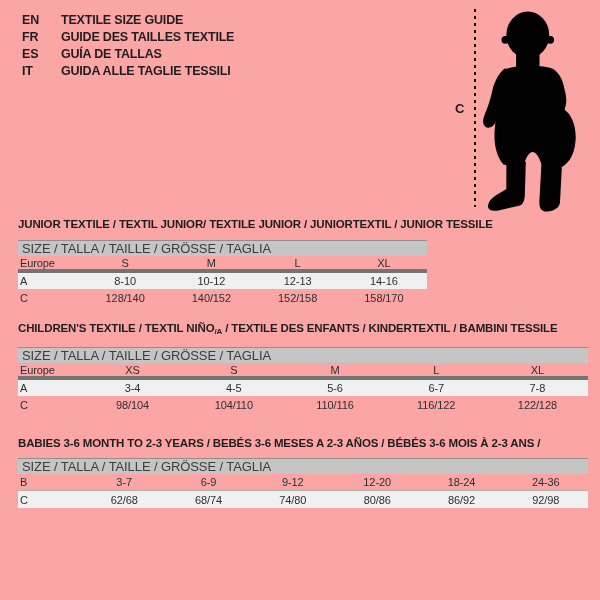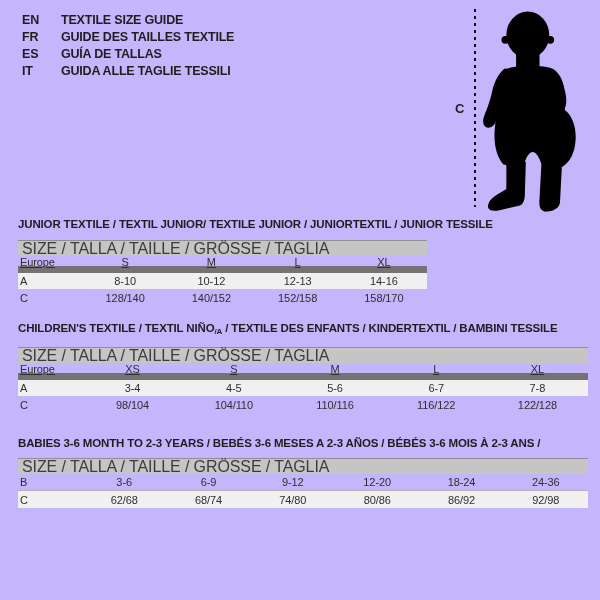--- a/index.html
+++ b/index.html
@@ -1,18 +1,18 @@
 <!DOCTYPE html>
 <html><head>
 <meta charset="utf-8">
 <style>
   * { margin:0; padding:0; box-sizing:border-box; }
   html,body { background:#ffffff; }
   .page {
-    position:relative; width:600px; height:600px; background:#c4b5fd;
+    position:relative; width:600px; height:600px; background:#fca5a5;
     font-family:"Liberation Sans","DejaVu Sans",sans-serif; color:#1e1e1e; overflow:hidden;
   }
 
   
   .lang-list { position:absolute; top:11px; left:22px; }
   .lang-row { display:flex; height:17px; align-items:center; font-weight:700; font-size:12.5px; letter-spacing:-0.2px; white-space:nowrap; }
   .lang-code { width:39px; }
 
   
   .measure-line { position:absolute; left:474px; top:9px; width:2px; height:198px;
@@ -20,29 +20,29 @@
   .measure-label { position:absolute; left:455px; top:101px; font-size:13px; font-weight:700; }
   .baby { position:absolute; left:481px; top:5px; width:117px; height:210px; }
 
   
   .tbl { position:absolute; left:18px; }
   .t1 { top:217px; width:409px; }
   .t2 { top:321px; width:570px; }
   .t3 { top:436px; width:570px; }
   .tbl-title { font-size:11.5px; font-weight:700; line-height:15px; letter-spacing:-0.15px; white-space:nowrap; }
   .size-bar { margin-top:8px; height:16px; background:#c5c5c5; border-top:1px solid #8f8f8f;
-    display:flex; align-items:center; padding-left:4px; font-size:16px; color:#3c3c3c; letter-spacing:-0.1px; }
+    display:flex; align-items:center; padding-left:4px; font-size:13px; color:#3c3c3c; letter-spacing:-0.1px; }
   .t3 .size-bar { margin-top:7px; }
   .row { display:grid; align-items:center; font-size:11px; height:17px; color:#2e2e2e; letter-spacing:-0.1px; }
   .c5 { grid-template-columns:64px repeat(4,1fr); }
   .c6 { grid-template-columns:64px repeat(5,1fr); }
   .c7 { grid-template-columns:64px repeat(6,1fr); }
   .row > span { text-align:center; }
   .row > span:first-child { text-align:left; padding-left:2px; }
-  .head { border-bottom:7px solid #737373;text-decoration:underline; }
+  .head { border-bottom:4px solid #737373; }
   .bline { border-bottom:1px solid #b2b2b2; }
   .alt { background:#f0f0f0; height:16px; }
   .sub { font-size:8px; vertical-align:-2px; }
 
   
   .footnotes { position:absolute; left:18px; top:529px; }
   .footnote { font-size:11.5px; font-weight:700; line-height:17px; letter-spacing:-0.15px; white-space:nowrap; }
 </style>
 </head>
 <body>
@@ -145,21 +145,21 @@
     </div>
   </section>
 
   <section class="tbl t3">
     <div class="tbl-title">BABIES 3-6 MONTH TO 2-3 YEARS / BEBÉS 3-6 MESES A 2-3 AÑOS / BÉBÉS 3-6 MOIS À 2-3 ANS /</div>
     <div class="size-bar">
       <span>SIZE / TALLA / TAILLE / GRÖSSE / TAGLIA</span>
     </div>
     <div class="row bline c7">
       <span>B</span>
-      <span>3-6</span>
+      <span>3-7</span>
       <span>6-9</span>
       <span>9-12</span>
       <span>12-20</span>
       <span>18-24</span>
       <span>24-36</span>
     </div>
     <div class="row alt c7" style="height:17px;">
       <span>C</span>
       <span>62/68</span>
       <span>68/74</span>

